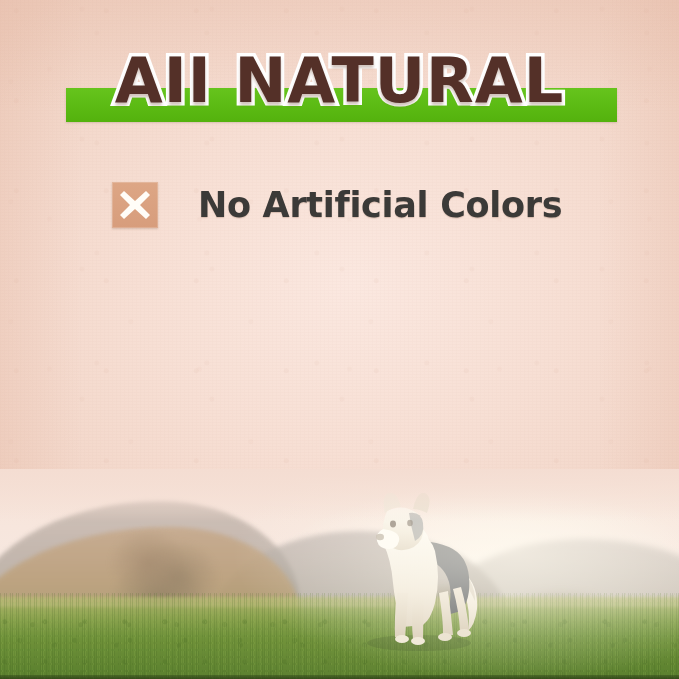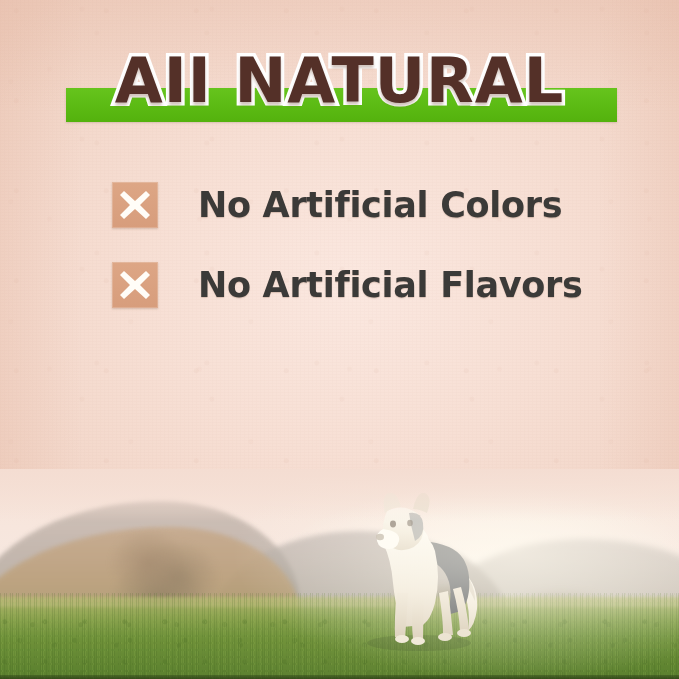--- a/index.html
+++ b/index.html
@@ -315,28 +315,20 @@
 
     <div class="row">
       <div class="xbox">
         <svg width="46" height="46" viewBox="0 0 46 46" aria-hidden="true">
           <path d="M12 9 L23 19 L34 9 L38 13 L28 23 L38 33 L34 37 L23 27 L12 37 L8 33 L18 23 L8 13 Z" fill="#fffdf8"></path>
         </svg>
       </div>
       <div class="row-label">No Artificial Colors</div>
     </div>
 
-    <div class="row">
-      <div class="xbox">
-        <svg width="46" height="46" viewBox="0 0 46 46" aria-hidden="true">
-          <path d="M12 9 L23 19 L34 9 L38 13 L28 23 L38 33 L34 37 L23 27 L12 37 L8 33 L18 23 L8 13 Z" fill="#fffdf8"></path>
-        </svg>
-      </div>
-      <div class="row-label">No Artificial Flavors</div>
-    </div>
 
 
 
   </div>
 
   <div class="photo">
     <div class="sky"></div>
     <div class="sky-haze"></div>
 
     <div class="hill-far-left"></div>

